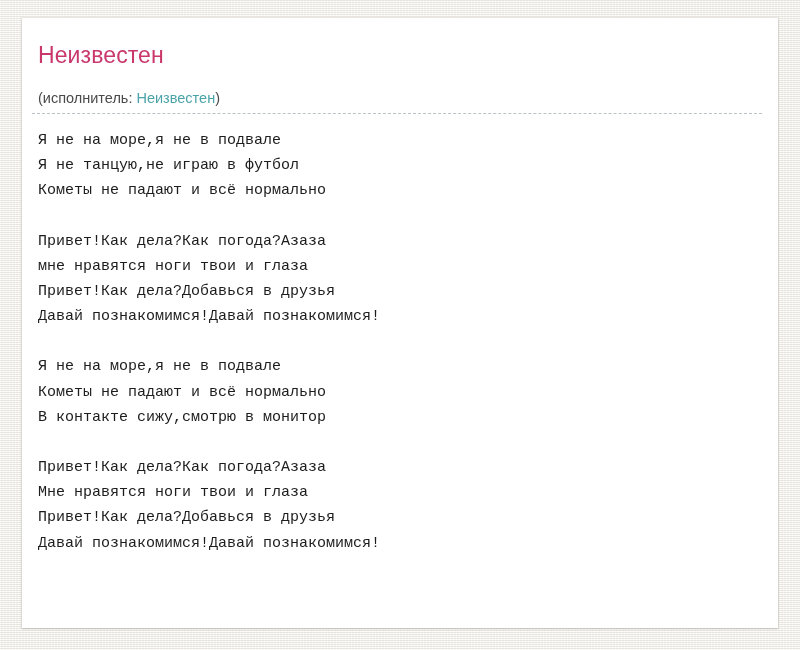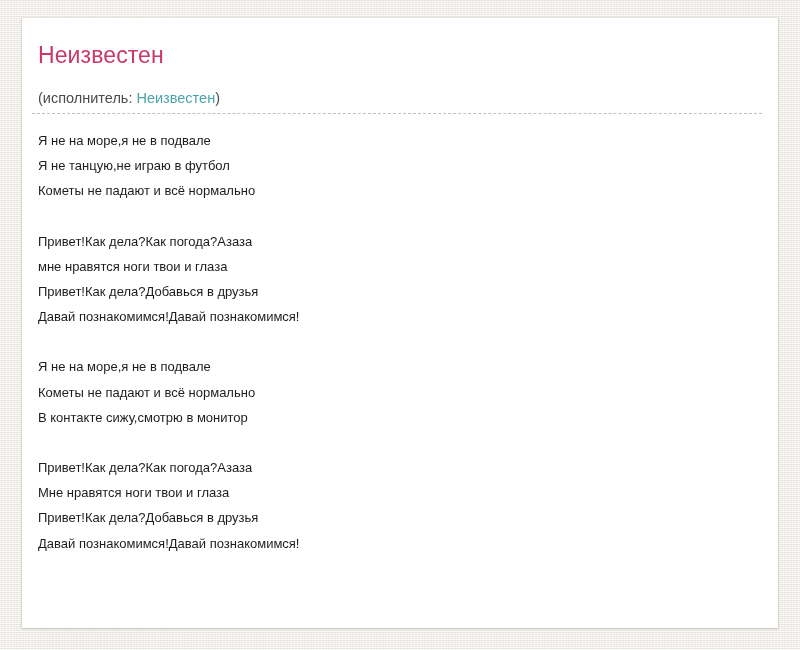--- a/index.html
+++ b/index.html
@@ -72,22 +72,23 @@
     margin: 5px 16px 0 10px;
     border: 0;
     border-top: 1px dashed #b9c3c6;
     height: 0;
   }
 
   
   .lyrics {
     padding: 14px 0 0 16px;
     color: #1d1d1d;
-    font-size: 13px;
+    font-size: 15px;
     line-height: 25.2px;
+    font-family: Liberation Mono, monospace;
   }
   .verse {
     margin: 0 0 25px 0;
   }
   .verse:last-child { margin-bottom: 0; }
   .lyric-line {
     white-space: pre;
   }
 </style>
 </head>

